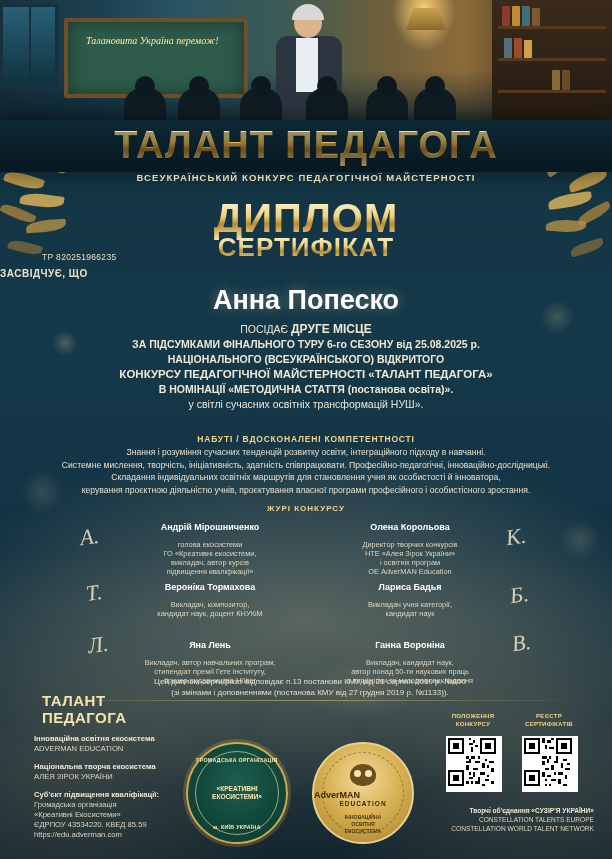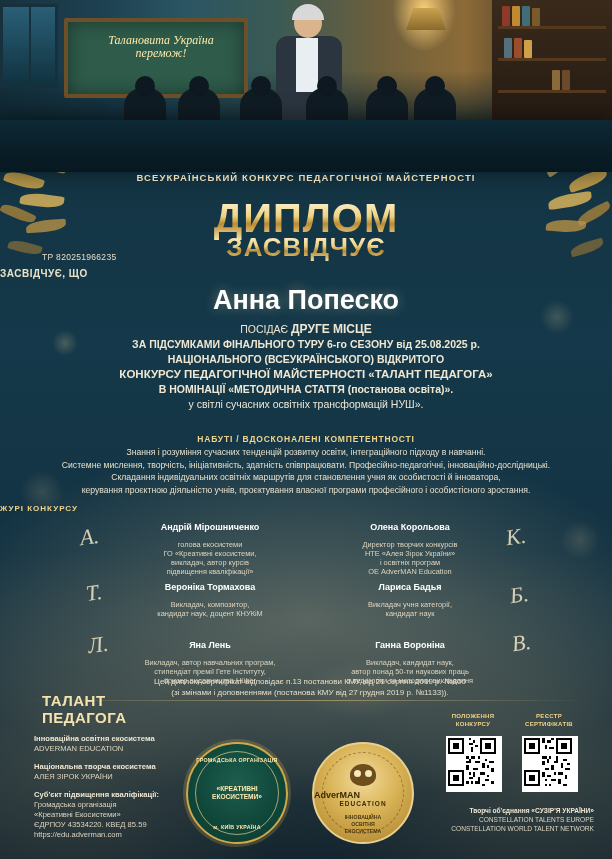--- a/index.html
+++ b/index.html
@@ -27,22 +27,22 @@
       linear-gradient(90deg,#17323f 0%,#1d4050 16%,#2b5564 30%,#3a5a54 45%,#6d5f3c 62%,#8c6b38 76%,#3a2f22 92%,#20222a 100%);
     overflow:hidden;
   }
   .ph-board{
     position:absolute;left:64px;top:18px;width:176px;height:72px;
     background:#2e5b4a;border:4px solid #6d4f2a;border-radius:2px;
     box-shadow:inset 0 0 18px rgba(0,0,0,.4);
   }
   .ph-board .chalk{
     position:absolute;left:18px;top:12px;right:8px;
-    color:#ffe9a8;font-size:12px;line-height:13px;font-style:italic;
-    font-family:"Liberation Serif", serif;text-align:center;
+    color:#ffe9a8;font-size:10px;line-height:13px;font-style:italic;
+    font-family:"Liberation Serif", serif;
   }
   .ph-window{
     position:absolute;left:0px;top:4px;width:52px;height:78px;
     background:linear-gradient(180deg,#2a5f77,#10323f);
     border:3px solid #16313c;
   }
   .ph-window:after{
     content:"";position:absolute;left:50%;top:0;width:2px;height:100%;
     background:#16313c;
   }
@@ -134,21 +134,21 @@
   .comp-head{
     position:absolute;left:0;top:434px;width:612px;text-align:center;
     color:#f0d489;font-size:8.5px;font-weight:bold;letter-spacing:.8px;
   }
   .comp-body{
     position:absolute;left:26px;top:446px;width:560px;text-align:center;color:#e8e0cc;
   }
   .comp-body div{font-size:8.6px;line-height:12.6px;}
 
   .jury-head{
-    position:absolute;left:0;top:504px;width:612px;text-align:left;
+    position:absolute;left:0;top:504px;width:612px;text-align:center;
     color:#f0d489;font-size:8px;font-weight:bold;letter-spacing:1px;
   }
   .jury{
     position:absolute;left:120px;top:520px;width:380px;
     display:grid;grid-template-columns:1fr 1fr;gap:4px 20px;
   }
   .jp{color:#e9e1cd;text-align:center;padding-top:2px;min-height:52px;}
   .jp .jn{font-size:9px;font-weight:bold;color:#fff;}
   .jp .jd{font-size:7.4px;line-height:9px;color:#ded5bf;margin-top:8px;}
   .sign{position:absolute;color:#f3e7c6;font-family:"Liberation Serif", serif;font-style:italic;font-size:22px;opacity:.85;transform:rotate(-8deg);}
@@ -306,24 +306,25 @@
     <span class="leaf" style="right:34px;top:8px;width:34px;height:11px;background:#e3c074;transform:rotate(-34deg);opacity:.7"></span>
   </div>
 
   <div class="bokeh" style="left:52px;top:330px;width:26px;height:26px;background:radial-gradient(circle,rgba(255,226,160,.22),rgba(255,226,160,0) 70%)"></div>
   <div class="bokeh" style="left:540px;top:300px;width:34px;height:34px;background:radial-gradient(circle,rgba(255,226,160,.18),rgba(255,226,160,0) 70%)"></div>
   <div class="bokeh" style="left:20px;top:470px;width:44px;height:44px;background:radial-gradient(circle,rgba(255,226,160,.14),rgba(255,226,160,0) 70%)"></div>
   <div class="bokeh" style="left:560px;top:520px;width:40px;height:40px;background:radial-gradient(circle,rgba(255,226,160,.14),rgba(255,226,160,0) 70%)"></div>
   <div class="bokeh" style="left:300px;top:660px;width:120px;height:60px;background:radial-gradient(ellipse,rgba(255,226,160,.10),rgba(255,226,160,0) 70%)"></div>
 
   <div class="title-band"></div>
+  <div class="title-main">ТАЛАНТ ПЕДАГОГА</div>
   <div class="title-sub">ВСЕУКРАЇНСЬКИЙ КОНКУРС ПЕДАГОГІЧНОЇ МАЙСТЕРНОСТІ</div>
 
   <div class="dip">ДИПЛОМ</div>
-  <div class="cert">ЗАСВІДЧУЄ</div>
+  <div class="cert">СЕРТИФІКАТ</div>
   <div class="trnum">ТР 820251966235</div>
   <div class="zasv">ЗАСВІДЧУЄ, ЩО</div>
   <div class="name">Анна Попеско</div>
 
   <div class="body-lines">
     <div>
       <span>ПОСІДАЄ</span>
       <span class="b" style="font-size:12px">ДРУГЕ МІСЦЕ</span>
     </div>
     <div class="b">ЗА ПІДСУМКАМИ ФІНАЛЬНОГО ТУРУ 6-го СЕЗОНУ від 25.08.2025 р.</div>

